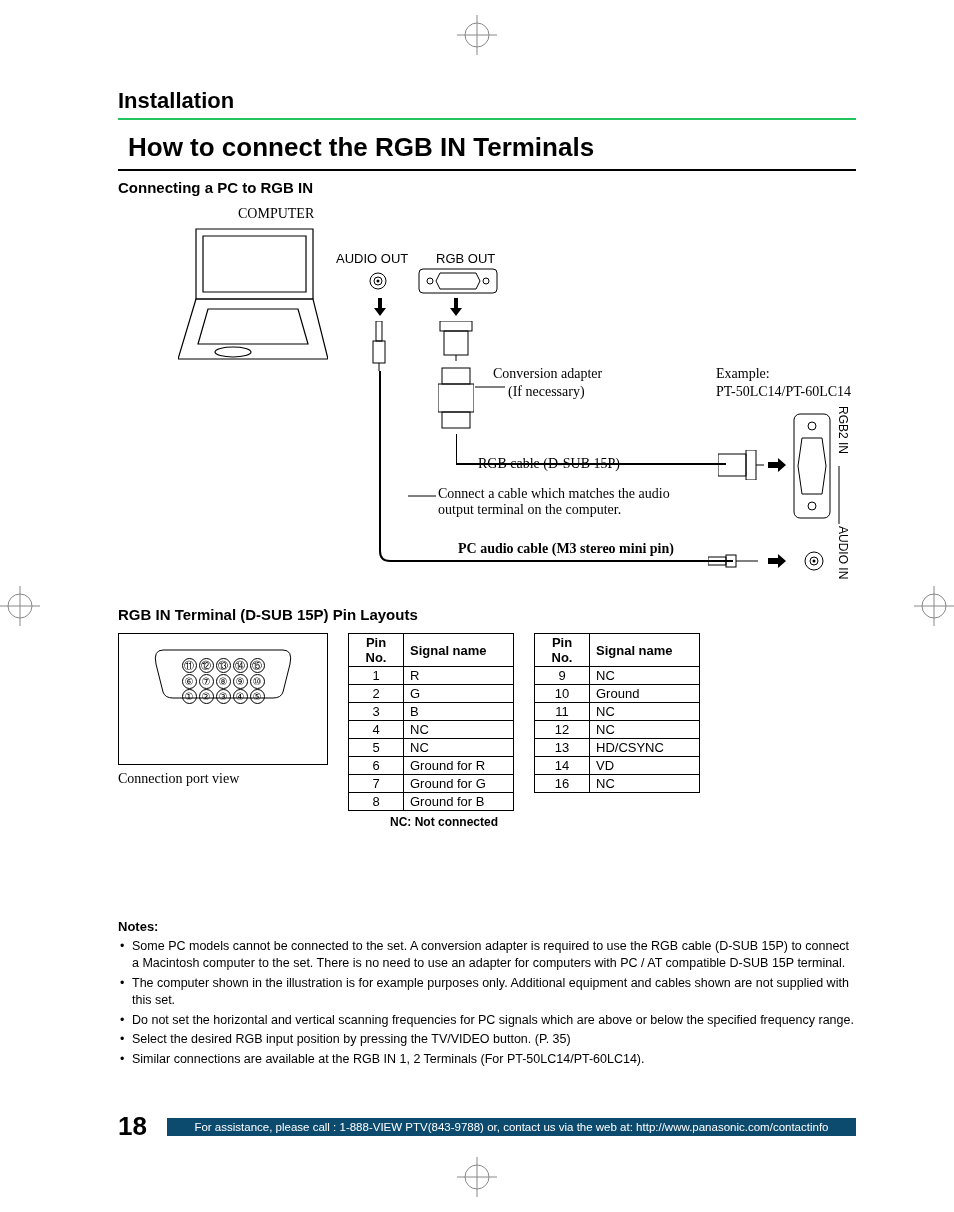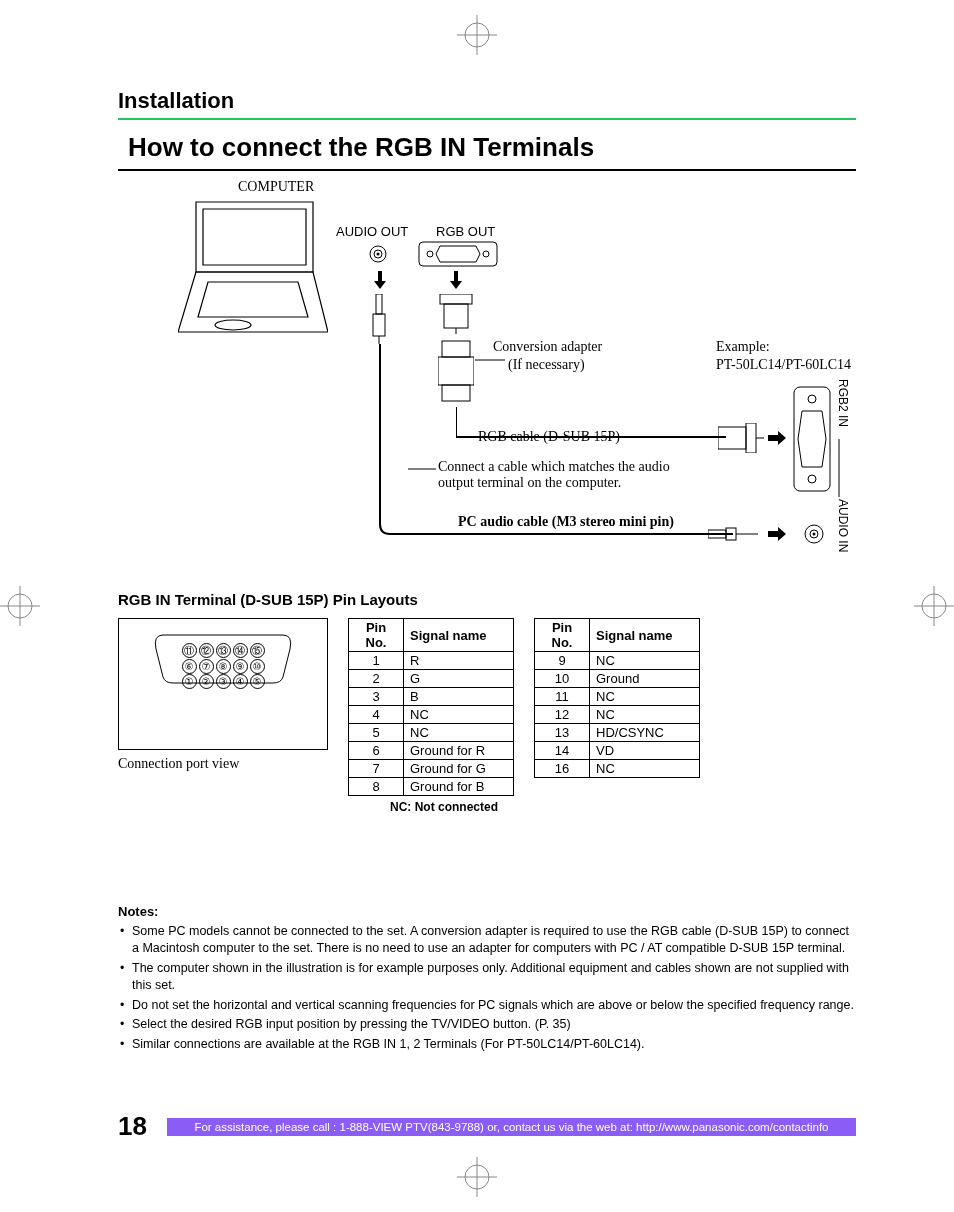--- a/index.html
+++ b/index.html
@@ -43,21 +43,21 @@
     margin-bottom: 8px;
   }
   .sub1 {
     font-size: 15px;
     font-weight: bold;
     margin-bottom: 10px;
   }
   .diagram {
     position: relative;
     height: 380px;
-    margin-bottom: 32px;
+    margin-bottom: 20px;
   }
   .d-label { position: absolute; font-family: "Times New Roman", serif; font-size: 14px; }
   .d-label-sans { position:absolute; font-size:13px; }
 
   
   .laptop { position:absolute; left:60px; top:18px; }
   .vert-label {
     position:absolute;
     writing-mode: vertical-rl;
     font-size:12px;
@@ -133,21 +133,21 @@
     right:98px;
     display:flex;
     align-items:center;
     gap:20px;
   }
   .page-num {
     font-size:26px;
     font-weight:bold;
   }
   .footer-bar {
-    background:#8b5cf6;
+    background:#0c4a6e;
     color:#fff;
     font-size:11.5px;
     padding:3px 8px;
     flex:1;
     text-align:center;
   }
 </style>
 </head>
 <body>
 
@@ -176,20 +176,21 @@
   <svg width="40" height="40">
       <circle cx="20" cy="20" r="12" fill="none" stroke="#888"></circle>
       <line x1="20" y1="0" x2="20" y2="40" stroke="#888"></line>
       <line x1="0" y1="20" x2="40" y2="20" stroke="#888"></line>
     </svg>
 </span>
 
 <div class="page">
   <div class="sec-title">Installation</div>
   <div class="main-title">How to connect the RGB IN Terminals</div>
+  <div class="sub1">Connecting a PC to RGB IN</div>
 
   <div class="diagram">
     <span class="d-label" style="left:120px; top:0;">COMPUTER</span>
 
     <span class="laptop">
       <svg width="150" height="145" viewBox="0 0 150 145">
         <g fill="none" stroke="#000" stroke-width="1.2">
           <path d="M18 5 L135 5 L135 75 L18 75 Z"></path>
           <path d="M25 12 L128 12 L128 68 L25 68 Z"></path>
           <path d="M18 75 L0 135 L150 135 L135 75 Z"></path>

